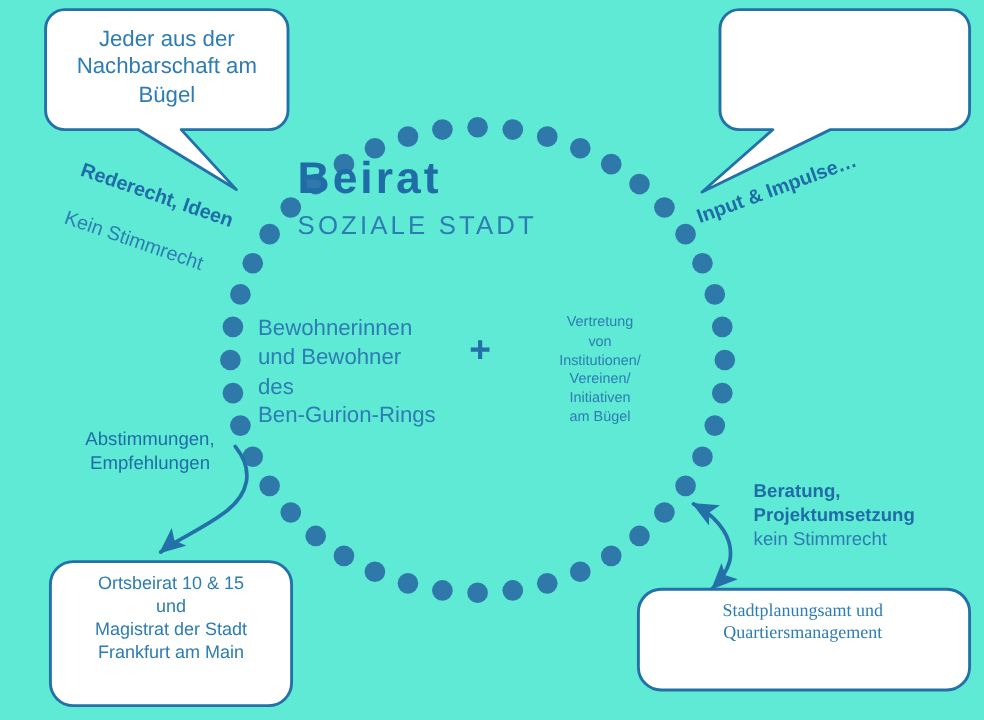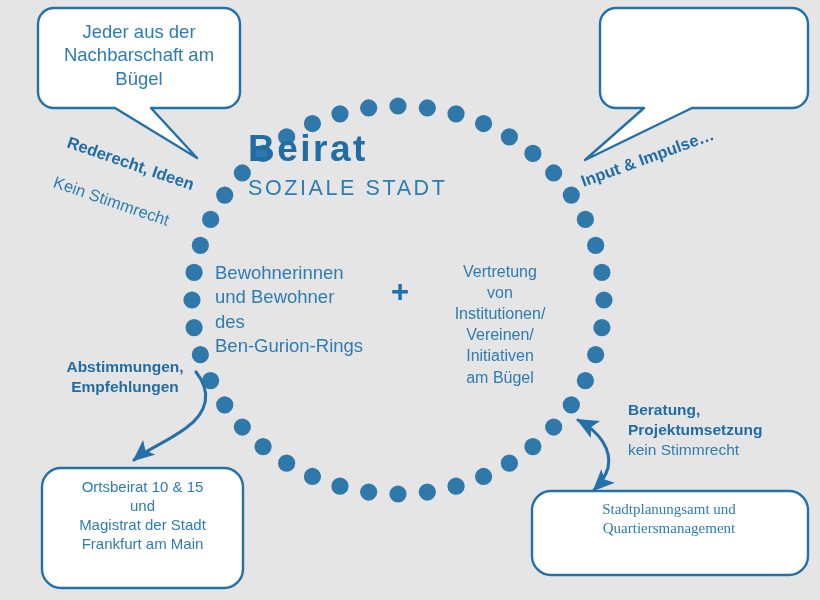--- a/index.html
+++ b/index.html
@@ -7,21 +7,21 @@
     padding: 0;
     background: #ffffff;
   }
   body {
     font-family: "Liberation Sans", sans-serif;
   }
   #diagram-root {
     position: relative;
     width: 820px;
     height: 600px;
-    background: #e5e5e5;
+    background: #5eead4;
     overflow: hidden;
   }
   #svg-layer {
     position: absolute;
     left: 0;
     top: 0;
     width: 820px;
     height: 600px;
   }
 
@@ -91,21 +91,21 @@
     font-size: 18.5px;
     color: #2d7cb2;
     line-height: 1.32;
   }
   #col-right {
     position: absolute;
     left: 420px;
     top: 261px;
     width: 160px;
     text-align: center;
-    font-size: 16px;
+    font-size: 12px;
     color: #2d7cb2;
     line-height: 1.32;
   }
   #plus-sign {
     position: absolute;
     left: 382px;
     top: 276px;
     width: 36px;
     text-align: center;
     font-size: 31px;
@@ -153,21 +153,21 @@
   }
 
   
   #label-abstimmungen {
     position: absolute;
     left: 40px;
     top: 357px;
     width: 170px;
     text-align: center;
     font-size: 15.5px;
-    font-weight: bold;
+    font-weight: normal;
     color: #1f6ca6;
     line-height: 1.32;
   }
   #label-beratung {
     position: absolute;
     left: 628px;
     top: 400px;
     width: 180px;
     text-align: left;
     line-height: 1.3;

